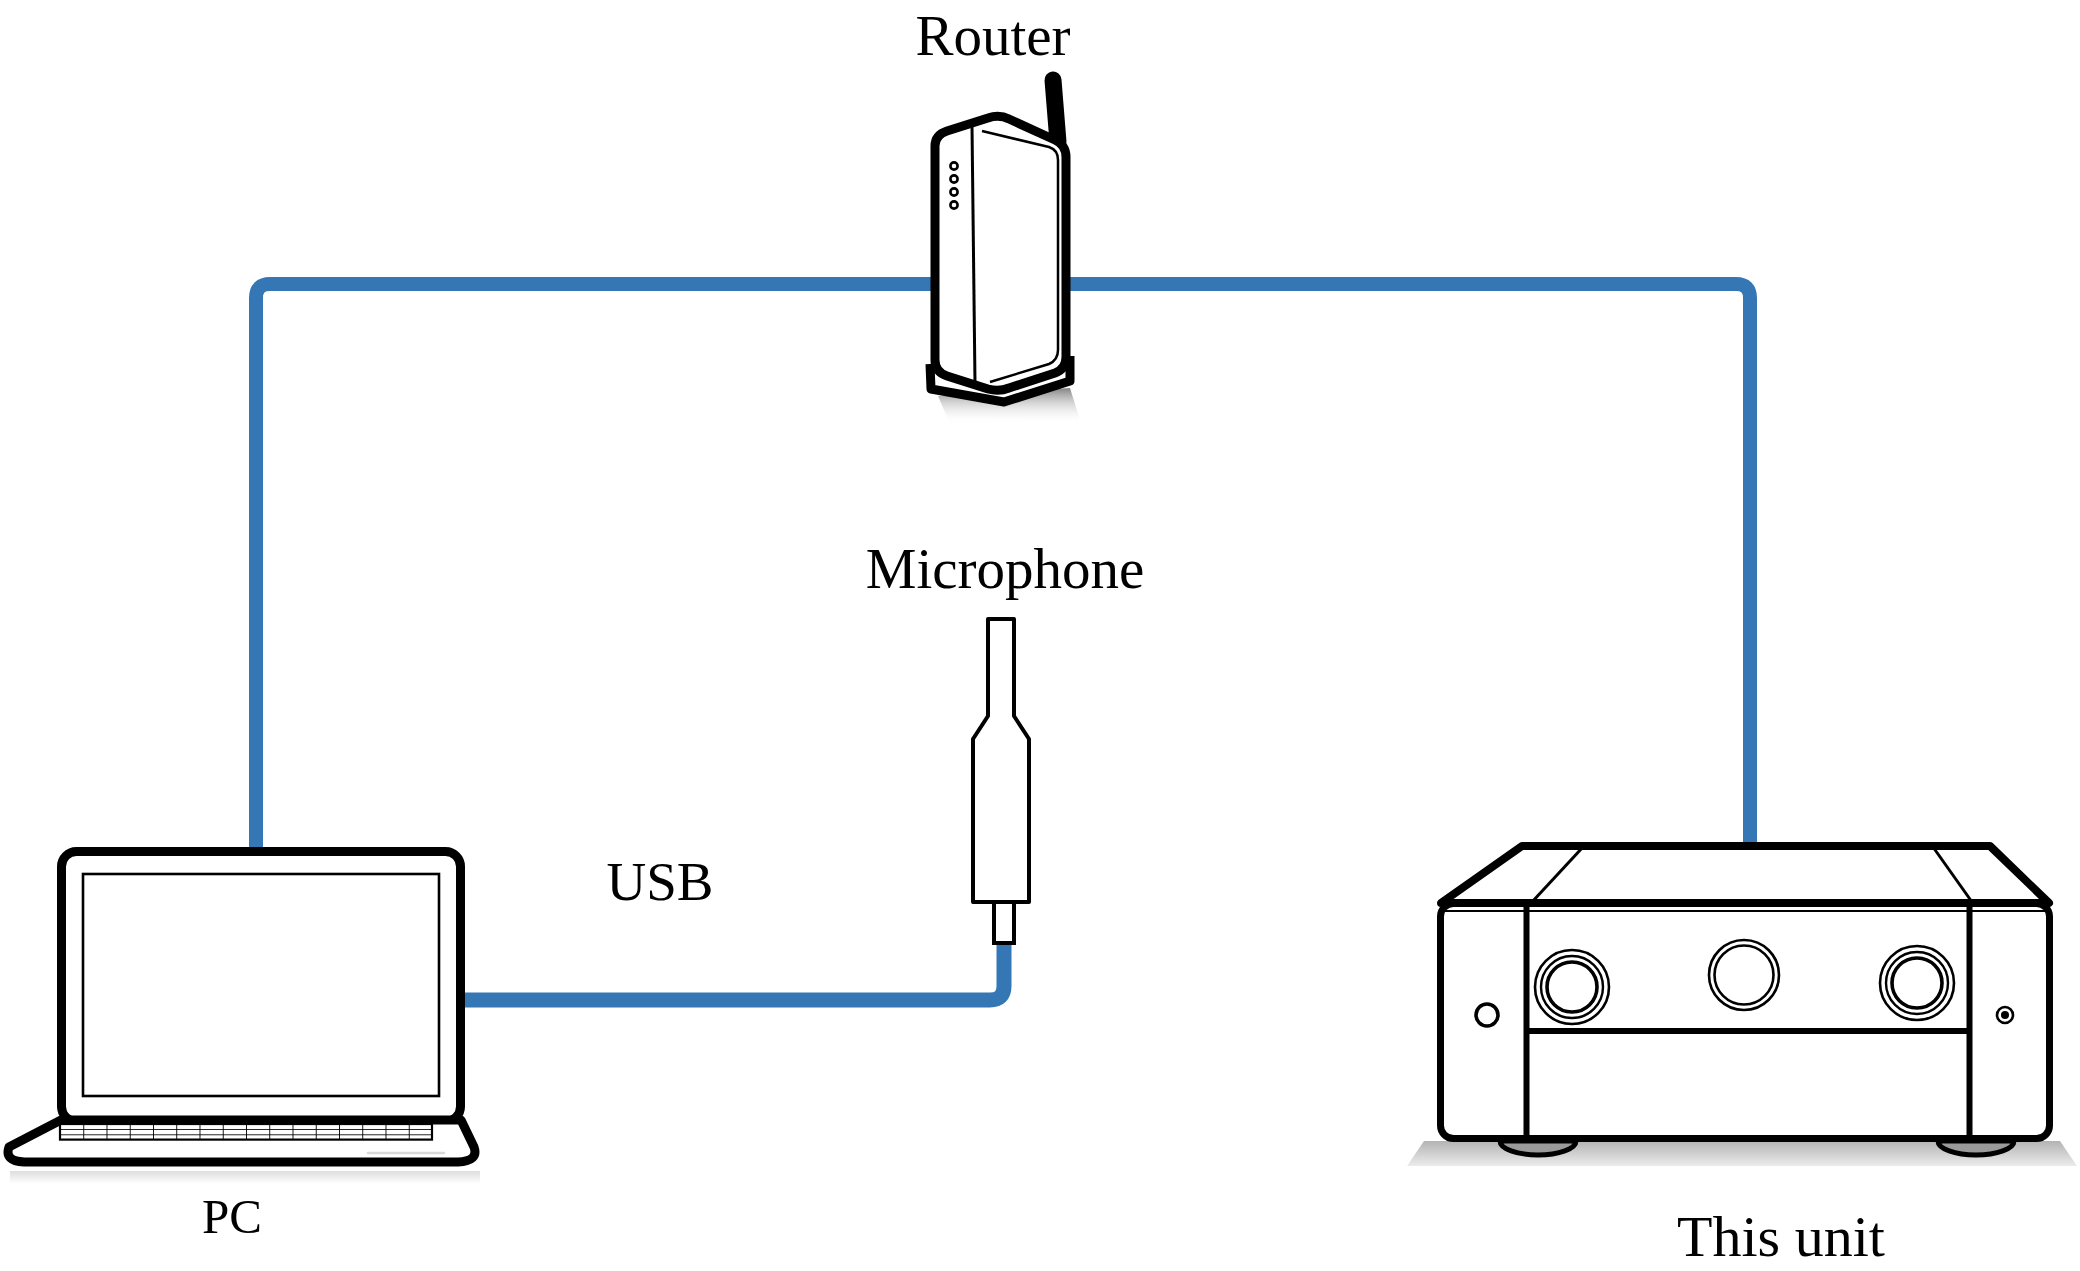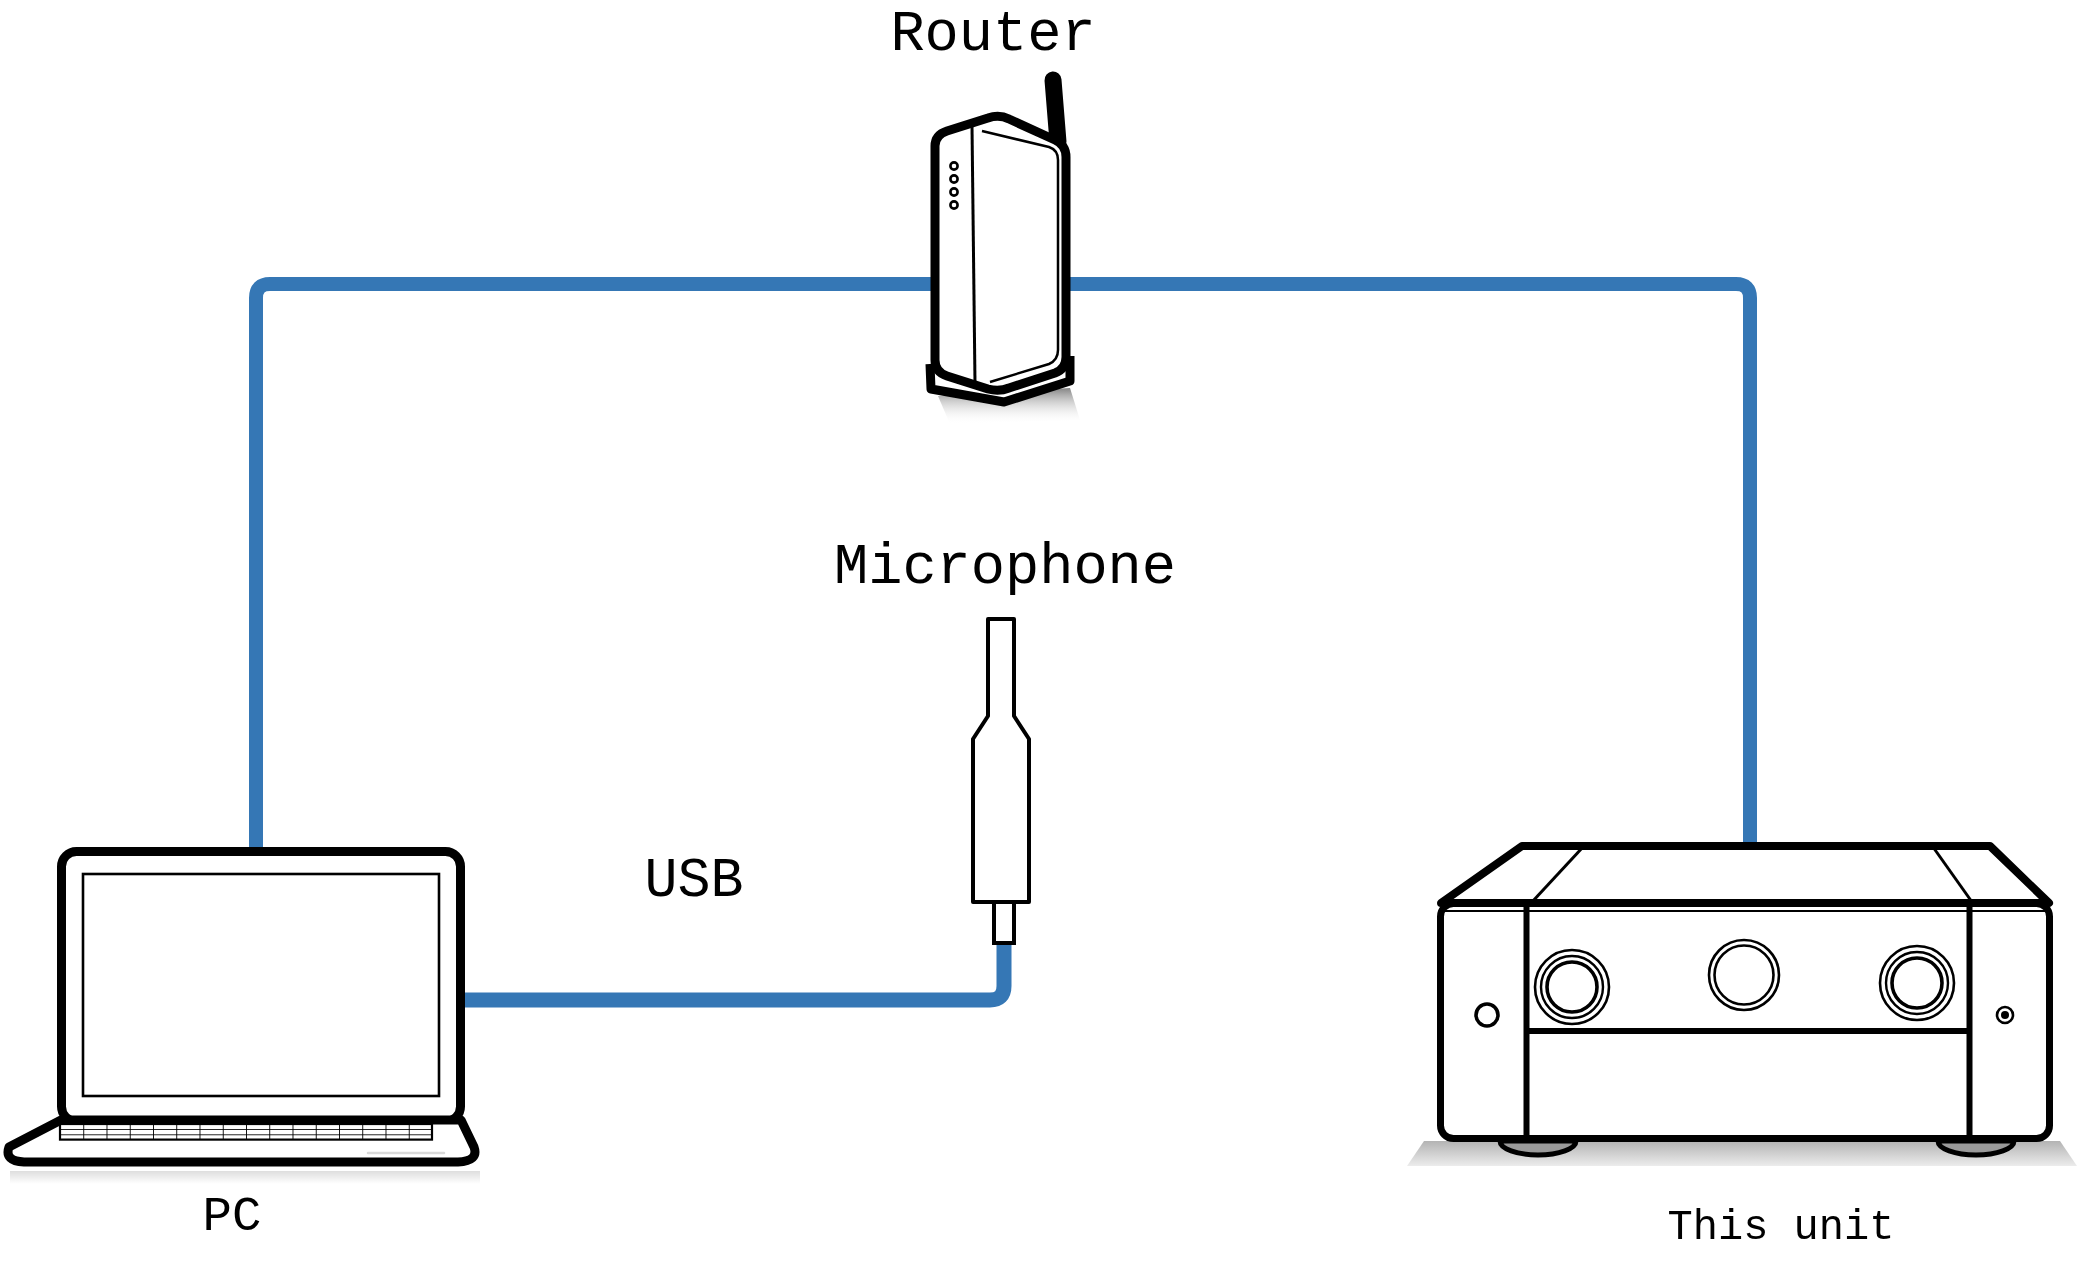--- a/index.html
+++ b/index.html
@@ -5,21 +5,21 @@
   :root{
     --cable-blue:#3577B5;
     --ink:#000000;
     --background:#FFFFFF;
   }
   html,body{margin:0;padding:0;background:var(--background);}
   .canvas{
     position:relative;
     width:2080px;height:1271px;
     background:var(--background);
-    font-family:Liberation Mono, monospace;
+    font-family:Liberation Serif, serif;
     overflow:hidden;
   }
   .canvas svg{position:absolute;left:0;top:0;}
   .lbl{
     position:absolute;
     transform:translateX(-50%);
     color:var(--ink);
     white-space:nowrap;
     text-align:center;
     line-height:1.15;
@@ -118,20 +118,20 @@
         <circle cx="2005" cy="1015" r="8" fill="#fff" stroke="#000" stroke-width="2.6" class="ink"></circle>
         <circle cx="2005" cy="1015" r="4" fill="#000"></circle>
       </g>
     </g>
   </svg>
 
   <div class="lbl" style="left:993px;top:3px;font-size:57px;">Router</div>
 
   <div class="lbl" style="left:1005px;top:536px;font-size:57px;">Microphone</div>
 
-  <div class="lbl" style="left:660px;top:849px;font-size:55px;line-height:1.2;margin-left:34px;">
+  <div class="lbl" style="left:660px;top:849px;font-size:55px;line-height:1.2;">
     <div>USB</div>
   </div>
 
   <div class="lbl" style="left:232px;top:1189px;font-size:49px;">PC</div>
 
-  <div class="lbl" style="left:1781px;top:1204px;font-size:42px;">This unit</div>
+  <div class="lbl" style="left:1781px;top:1204px;font-size:58px;">This unit</div>
 </div>
 
 </body></html>

